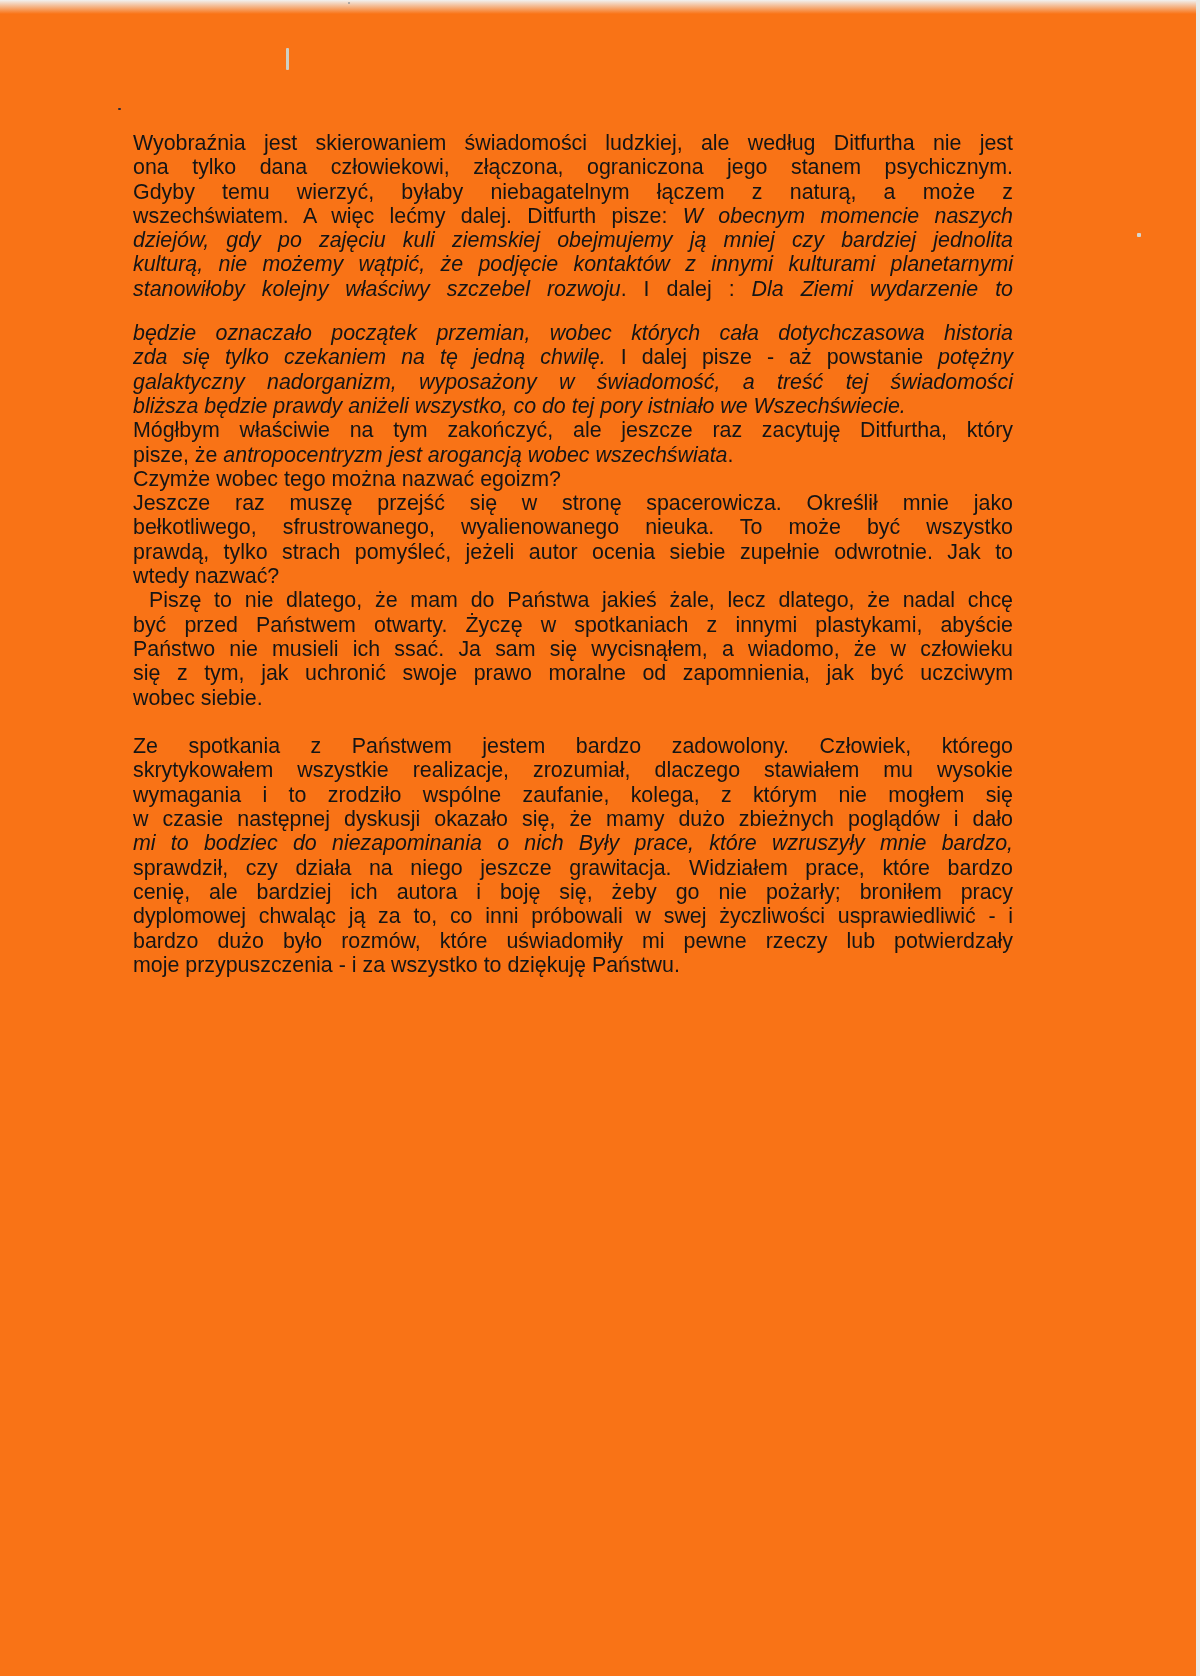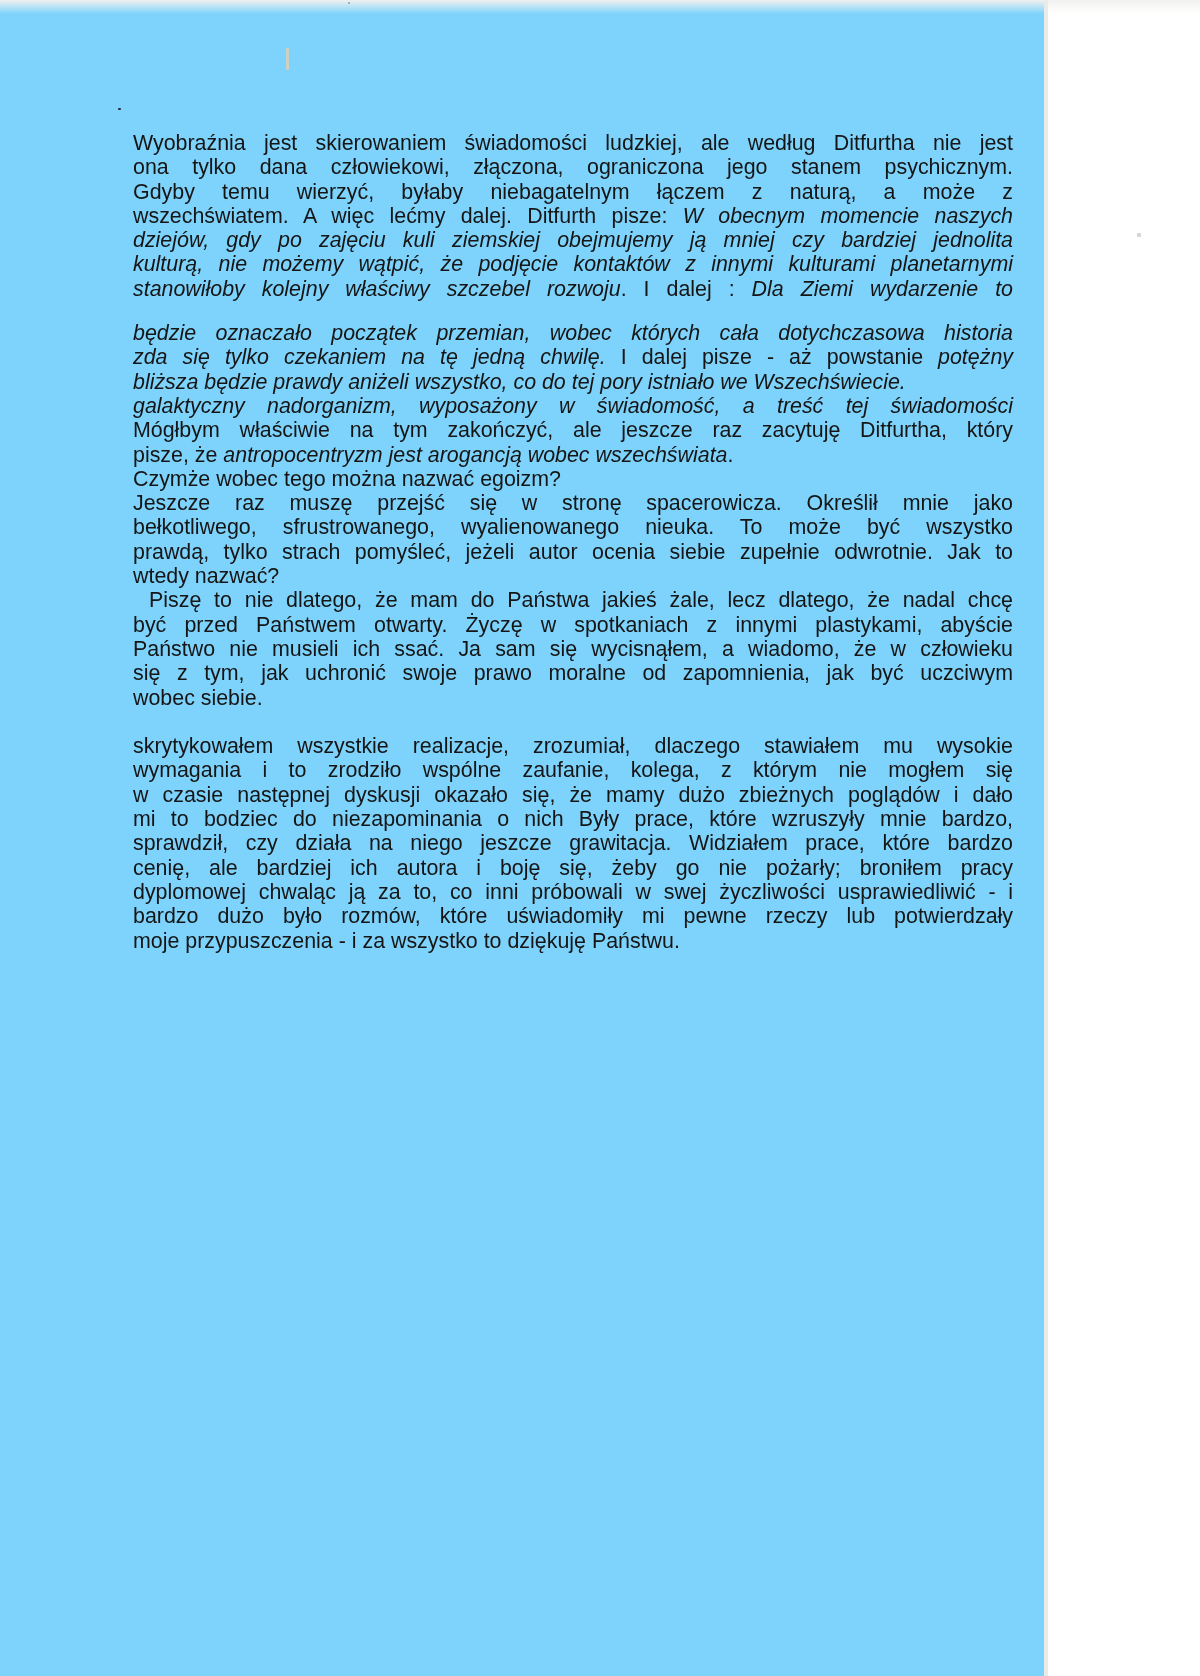--- a/index.html
+++ b/index.html
@@ -9,23 +9,23 @@
     }
     body {
       width: 1200px;
       height: 1676px;
       position: relative;
       overflow: hidden;
     }
     .page {
       position: absolute;
       left: 0; top: 0;
-      width: 1048px;
+      width: 1200px;
       height: 1676px;
-      background: #7dd3fc;
+      background: #f97316;
     }
     .scan-top-shade {
       position: absolute;
       left: 0; top: 0;
       width: 1200px;
       height: 14px;
       background: linear-gradient(#f1f1ef, rgba(254,254,254,0));
     }
     .scan-right-edge {
       position: absolute;
@@ -81,41 +81,42 @@
       <div>
         <span class="line" style="white-space: nowrap; display: block;"><span style="display: inline;"><span>Wyobraźnia jest skierowaniem świadomości ludzkiej, ale według Ditfurtha nie jest</span></span></span>
         <span class="line" style="white-space: nowrap; display: block;"><span style="display: inline;"><span>ona tylko dana człowiekowi,  złączona, ograniczona  jego stanem psychicznym.</span></span></span>
         <span class="line" style="white-space: nowrap; display: block;"><span style="display: inline;"><span>Gdyby temu wierzyć, byłaby niebagatelnym  łączem z naturą, a może z</span></span></span>
         <span class="line" style="white-space: nowrap; display: block;"><span style="display: inline;"><span>wszechświatem. A więc lećmy dalej. Ditfurth pisze:  </span><span class="seg-i">W obecnym momencie naszych</span></span></span>
         <span class="line" style="white-space: nowrap; display: block;"><span style="display: inline;"><span class="seg-i">dziejów, gdy po zajęciu  kuli ziemskiej obejmujemy ją mniej czy bardziej jednolita</span></span></span>
         <span class="line" style="white-space: nowrap; display: block;"><span style="display: inline;"><span class="seg-i">kulturą, nie możemy wątpić, że podjęcie kontaktów z innymi kulturami planetarnymi</span></span></span>
         <span class="line" style="white-space: nowrap; display: block;"><span style="display: inline;"><span class="seg-i">stanowiłoby kolejny właściwy szczebel rozwoju</span><span>. I dalej : </span><span class="seg-i">Dla Ziemi wydarzenie to</span></span></span>
         <span class="line" style="white-space: nowrap; display: block; margin-top: 20px;"><span style="display: inline;"><span class="seg-i">będzie oznaczało początek przemian, wobec których cała dotychczasowa historia</span></span></span>
         <span class="line" style="white-space: nowrap; display: block;"><span style="display: inline;"><span class="seg-i">zda się tylko czekaniem na tę jedną chwilę.</span><span>  I dalej pisze - aż powstanie  </span><span class="seg-i">potężny</span></span></span>
+        <span class="line" style="white-space: nowrap; display: block;"><span style="display: inline;"><span class="seg-i">galaktyczny nadorganizm, wyposażony w świadomość, a treść tej świadomości</span></span></span>
         <span class="line last"><span class="seg-i">bliższa będzie prawdy aniżeli wszystko, co do tej pory istniało we Wszechświecie.</span></span>
-        <span class="line" style="white-space: nowrap; display: block;"><span style="display: inline;"><span class="seg-i">galaktyczny nadorganizm, wyposażony w świadomość, a treść tej świadomości</span></span></span>
         <span class="line" style="white-space: nowrap; display: block;"><span style="display: inline;"><span>Mógłbym właściwie na tym zakończyć, ale jeszcze raz zacytuję Ditfurtha, który</span></span></span>
         <span class="line last"><span>pisze, że  </span><span class="seg-i">antropocentryzm jest arogancją  wobec wszechświata</span><span>.</span></span>
         <span class="line last"><span>Czymże wobec tego można nazwać egoizm?</span></span>
         <span class="line" style="white-space: nowrap; display: block;"><span style="display: inline;"><span>Jeszcze raz muszę przejść się w stronę spacerowicza. Określił mnie jako</span></span></span>
         <span class="line" style="white-space: nowrap; display: block;"><span style="display: inline;"><span>bełkotliwego, sfrustrowanego, wyalienowanego nieuka. To może być wszystko</span></span></span>
         <span class="line" style="white-space: nowrap; display: block;"><span style="display: inline;"><span>prawdą, tylko strach pomyśleć, jeżeli autor ocenia siebie zupełnie odwrotnie. Jak to</span></span></span>
         <span class="line last"><span>wtedy nazwać?</span></span>
         <span class="line" style="white-space: nowrap; display: block;"><span style="display: inline; margin-left: 16px;"><span>Piszę to nie dlatego, że mam do Państwa jakieś żale, lecz dlatego, że nadal chcę</span></span></span>
         <span class="line" style="white-space: nowrap; display: block;"><span style="display: inline;"><span>być przed Państwem otwarty. Życzę w spotkaniach z innymi plastykami, abyście</span></span></span>
         <span class="line" style="white-space: nowrap; display: block;"><span style="display: inline;"><span>Państwo nie musieli ich ssać. Ja sam się wycisnąłem, a  wiadomo, że w człowieku</span></span></span>
         <span class="line" style="white-space: nowrap; display: block;"><span style="display: inline;"><span>się z tym, jak uchronić swoje prawo moralne od zapomnienia, jak być uczciwym</span></span></span>
         <span class="line last"><span>wobec siebie.</span></span>
       </div>
       <span class="line blank"></span>
       <div>
+        <span class="line" style="white-space: nowrap; display: block;"><span style="display: inline;"><span>Ze spotkania z Państwem jestem bardzo zadowolony. Człowiek, którego</span></span></span>
         <span class="line" style="white-space: nowrap; display: block;"><span style="display: inline;"><span>skrytykowałem wszystkie realizacje, zrozumiał, dlaczego stawiałem mu wysokie</span></span></span>
         <span class="line" style="white-space: nowrap; display: block;"><span style="display: inline;"><span>wymagania i to zrodziło wspólne zaufanie, kolega, z którym nie mogłem się</span></span></span>
         <span class="line" style="white-space: nowrap; display: block;"><span style="display: inline;"><span>w czasie następnej dyskusji okazało się, że mamy dużo zbieżnych poglądów i dało</span></span></span>
-        <span class="line" style="white-space: nowrap; display: block;"><span style="display: inline;"><span>mi to bodziec do niezapominania o nich Były prace, które wzruszyły mnie bardzo,</span></span></span>
+        <span class="line" style="white-space: nowrap; display: block; font-style: italic;"><span style="display: inline;"><span>mi to bodziec do niezapominania o nich Były prace, które wzruszyły mnie bardzo,</span></span></span>
         <span class="line" style="white-space: nowrap; display: block;"><span style="display: inline;"><span>sprawdził, czy działa na niego jeszcze grawitacja. Widziałem prace, które bardzo</span></span></span>
         <span class="line" style="white-space: nowrap; display: block;"><span style="display: inline;"><span>cenię, ale bardziej ich autora i boję się, żeby go nie pożarły; broniłem pracy</span></span></span>
         <span class="line" style="white-space: nowrap; display: block;"><span style="display: inline;"><span>dyplomowej chwaląc ją za to, co inni próbowali w swej życzliwości usprawiedliwić - i</span></span></span>
         <span class="line" style="white-space: nowrap; display: block;"><span style="display: inline;"><span>bardzo dużo było rozmów, które uświadomiły mi pewne rzeczy lub potwierdzały</span></span></span>
         <span class="line last"><span>moje przypuszczenia - i za wszystko to dziękuję Państwu.</span></span>
       </div>
     </div>
 </div>
 
 </body></html>

